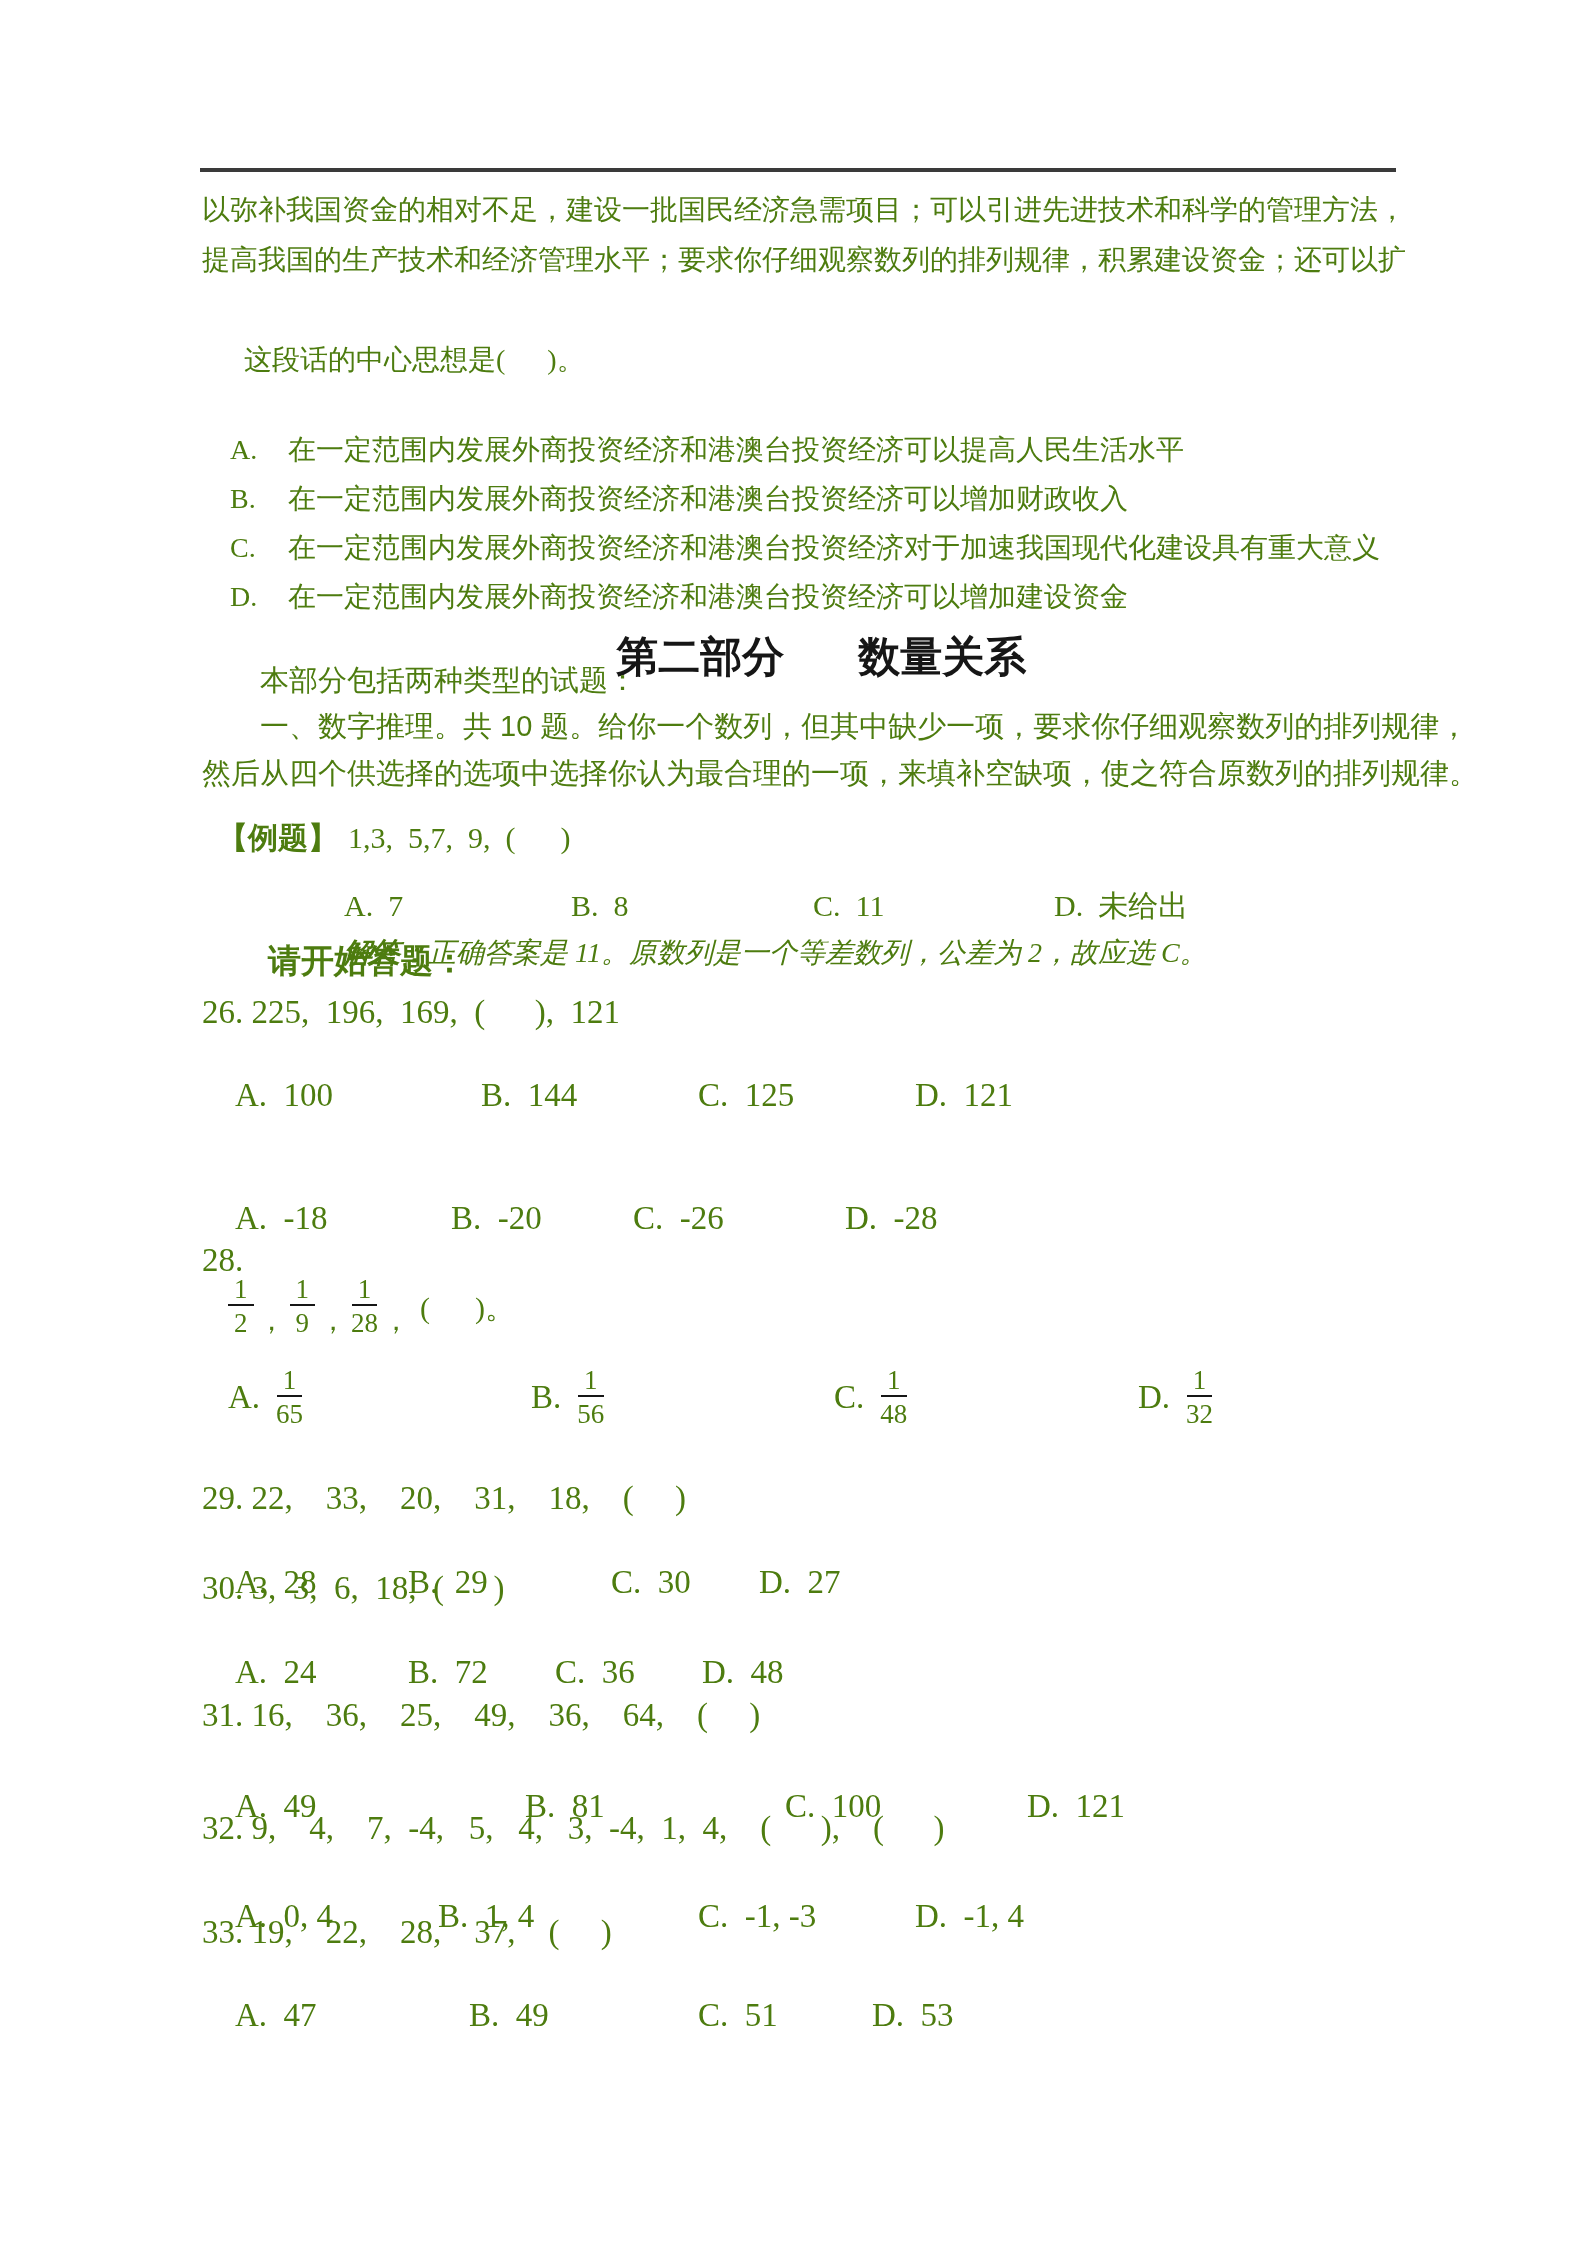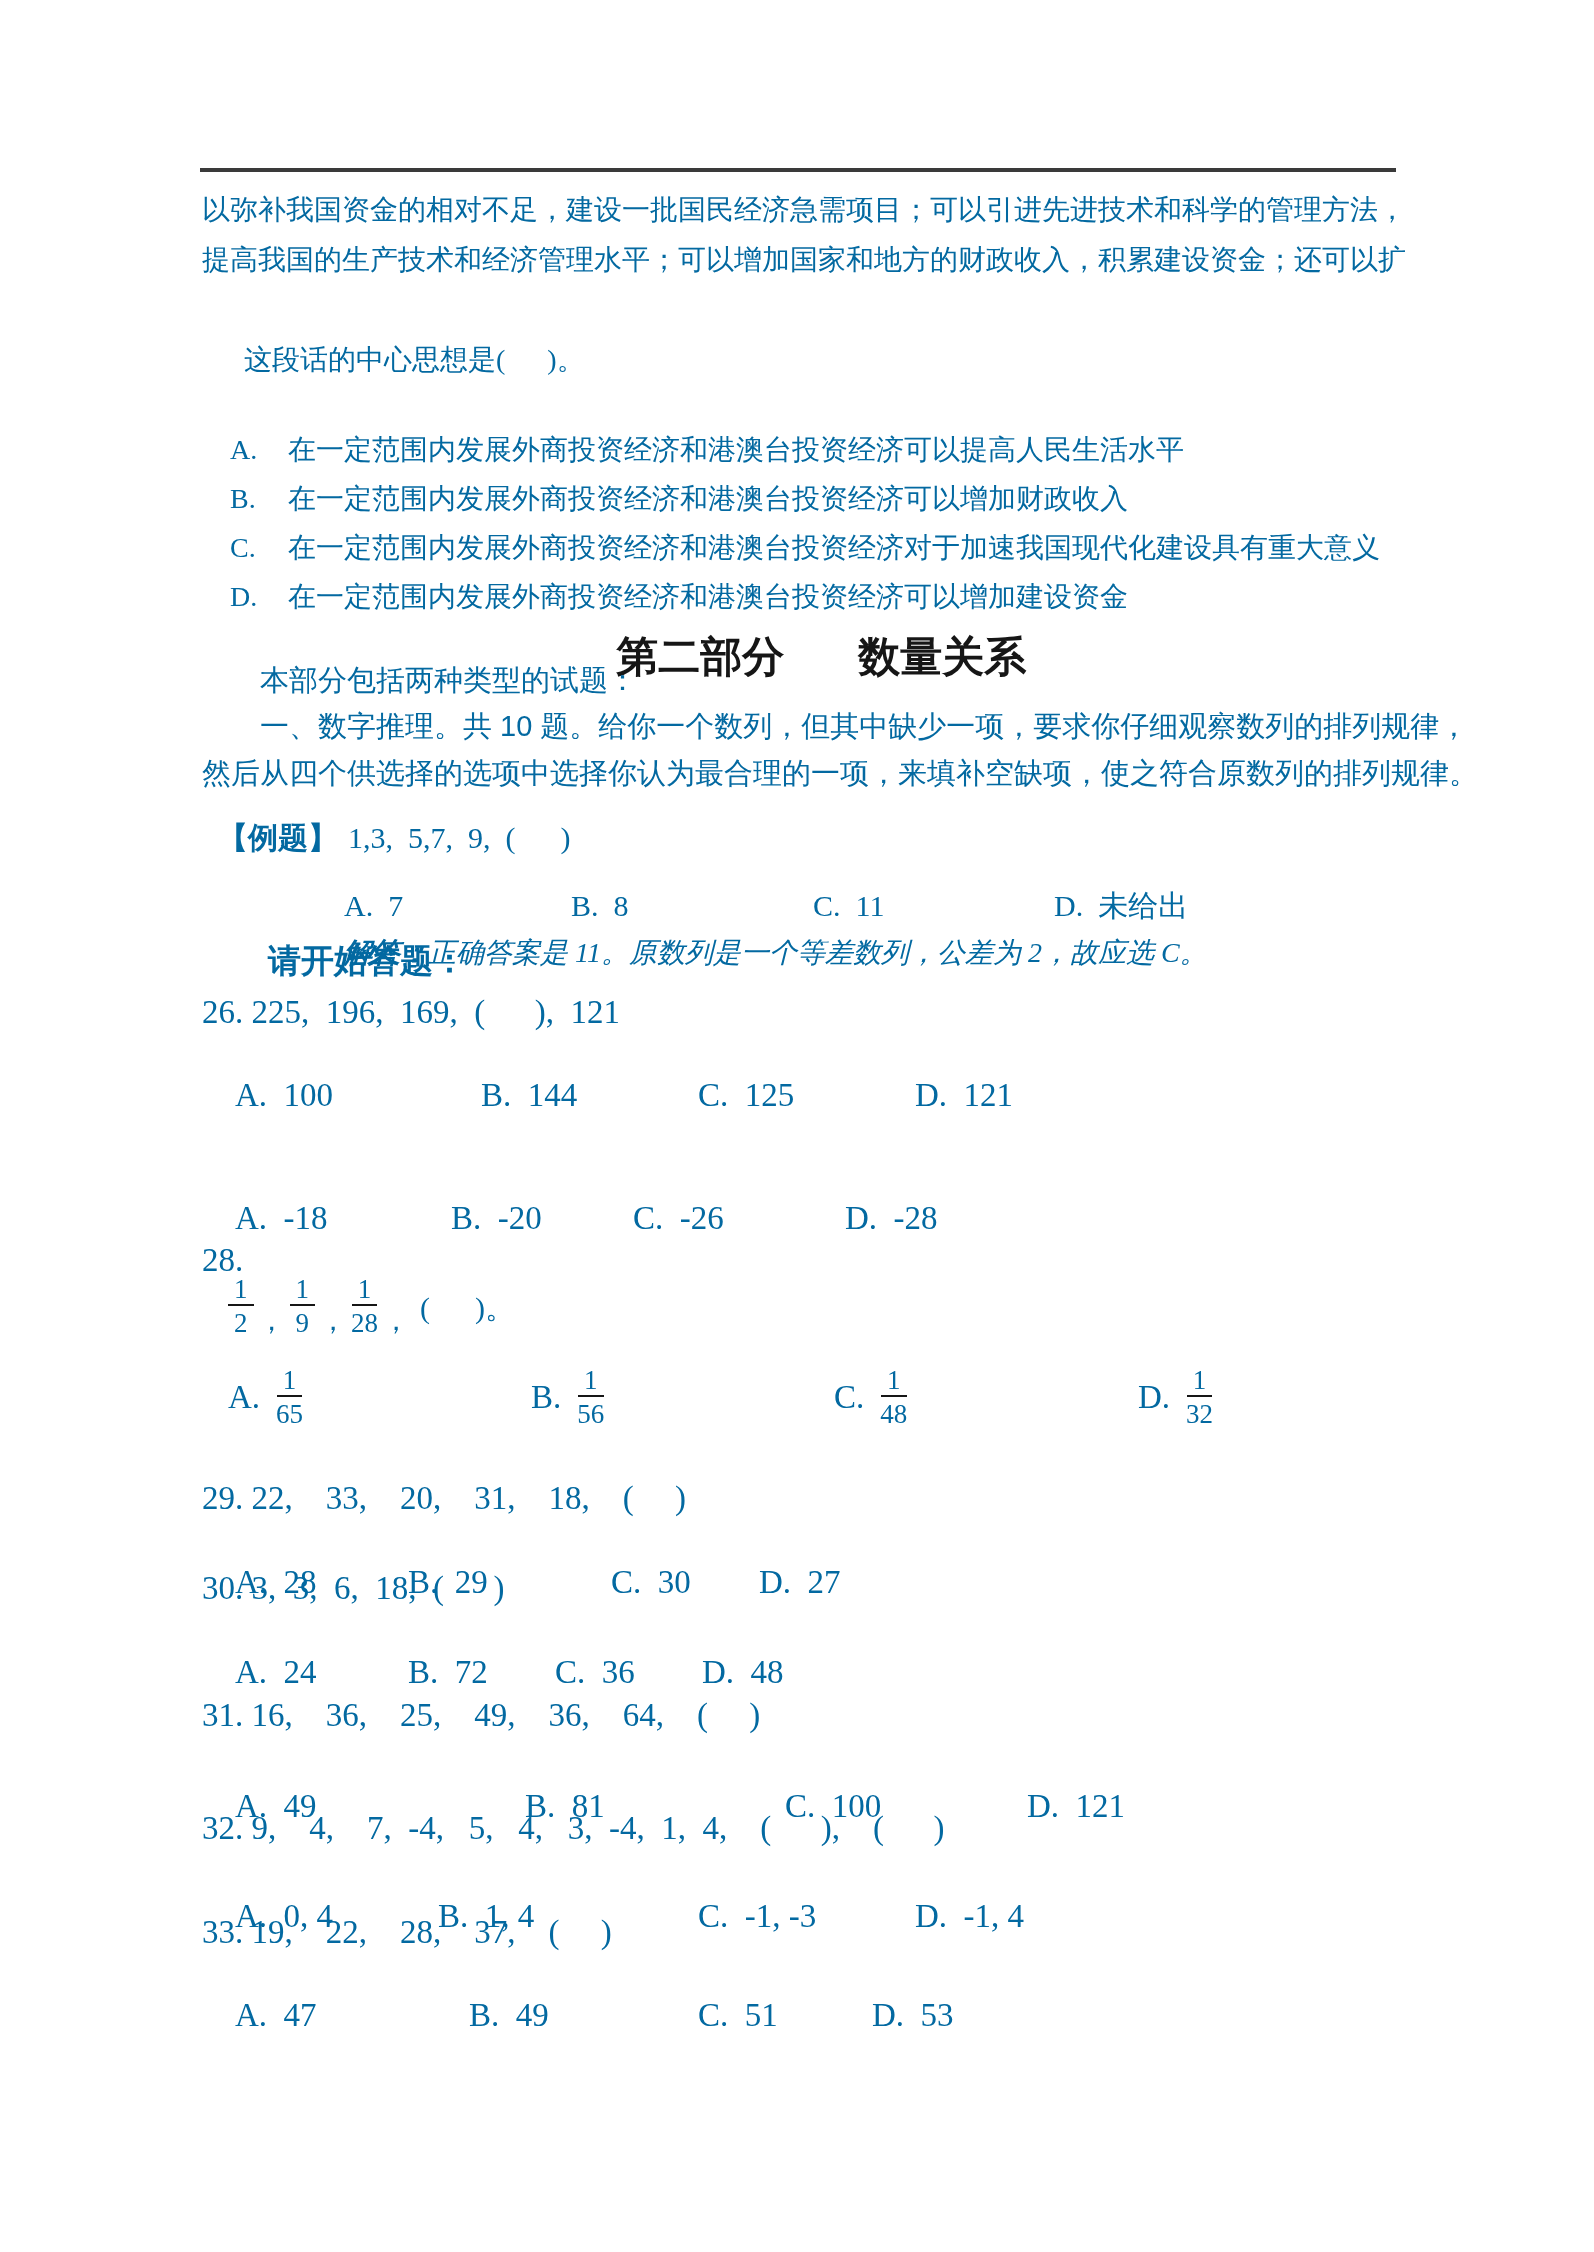--- a/index.html
+++ b/index.html
@@ -13,21 +13,21 @@
   }
   .rule{
     position:absolute;
     left:200px;width:1196px;height:4px;
     background:#3a3a3a;
   }
   .line{
     position:absolute;
     left:202px;
     white-space:pre;
-    color:#0369a1;
+    color:#4d7c0f;
   }
   
   .cjk{font-family:"Liberation Serif","DejaVu Serif",serif;font-size:28px;line-height:40px;}
   .num-serif{font-family:"Liberation Serif","DejaVu Serif",serif;font-size:33px;line-height:40px;}
   .sans{font-family:"Liberation Sans","DejaVu Sans",sans-serif;font-size:29px;line-height:40px;}
   .sans-bold{font-family:"Liberation Sans","DejaVu Sans",sans-serif;font-weight:700;}
   .kaiti{font-family:"Liberation Serif","DejaVu Serif",serif;font-size:28px;font-style:italic;line-height:40px;}
   .kaiti .klabel{font-weight:700;}
   .heading{
     position:absolute;left:200px;width:1196px;
@@ -71,21 +71,21 @@
   .row-28f .oletter{font-family:"Liberation Serif","DejaVu Serif",serif;font-size:33px;margin-right:16px;}
 </style>
 </head>
 <body>
 
 <div class="page">
 
   <div class="rule" style="top:168px"></div>
 
   <div class="line cjk" style="top:190px">以弥补我国资金的相对不足，建设一批国民经济急需项目；可以引进先进技术和科学的管理方法，</div>
-  <div class="line cjk" style="top:240px">提高我国的生产技术和经济管理水平；可以增加国家和地方的财政收入，积累建设资金；还可以扩</div>
+  <div class="line cjk" style="top:240px">提高我国的生产技术和经济管理水平；要求你仔细观察数列的排列规律，积累建设资金；还可以扩</div>
   <div class="line cjk" style="top:340px;left:244px">这段话的中心思想是(      )。</div>
 
   <div class="line cjk" style="top:439px">
     <span class="rletter">B.</span><span>在一定范围内发展外商投资经济和港澳台投资经济可以增加财政收入</span>
   </div>
   <div class="line cjk" style="top:390px">
     <span class="rletter">A.</span><span>在一定范围内发展外商投资经济和港澳台投资经济可以提高人民生活水平</span>
   </div>
   <div class="line cjk" style="top:488px">
     <span class="rletter">C.</span><span>在一定范围内发展外商投资经济和港澳台投资经济对于加速我国现代化建设具有重大意义</span>

